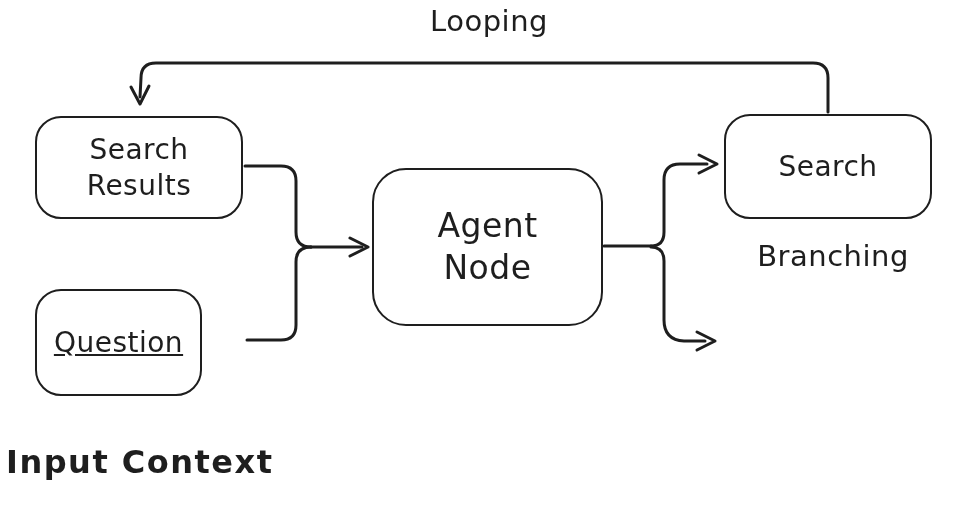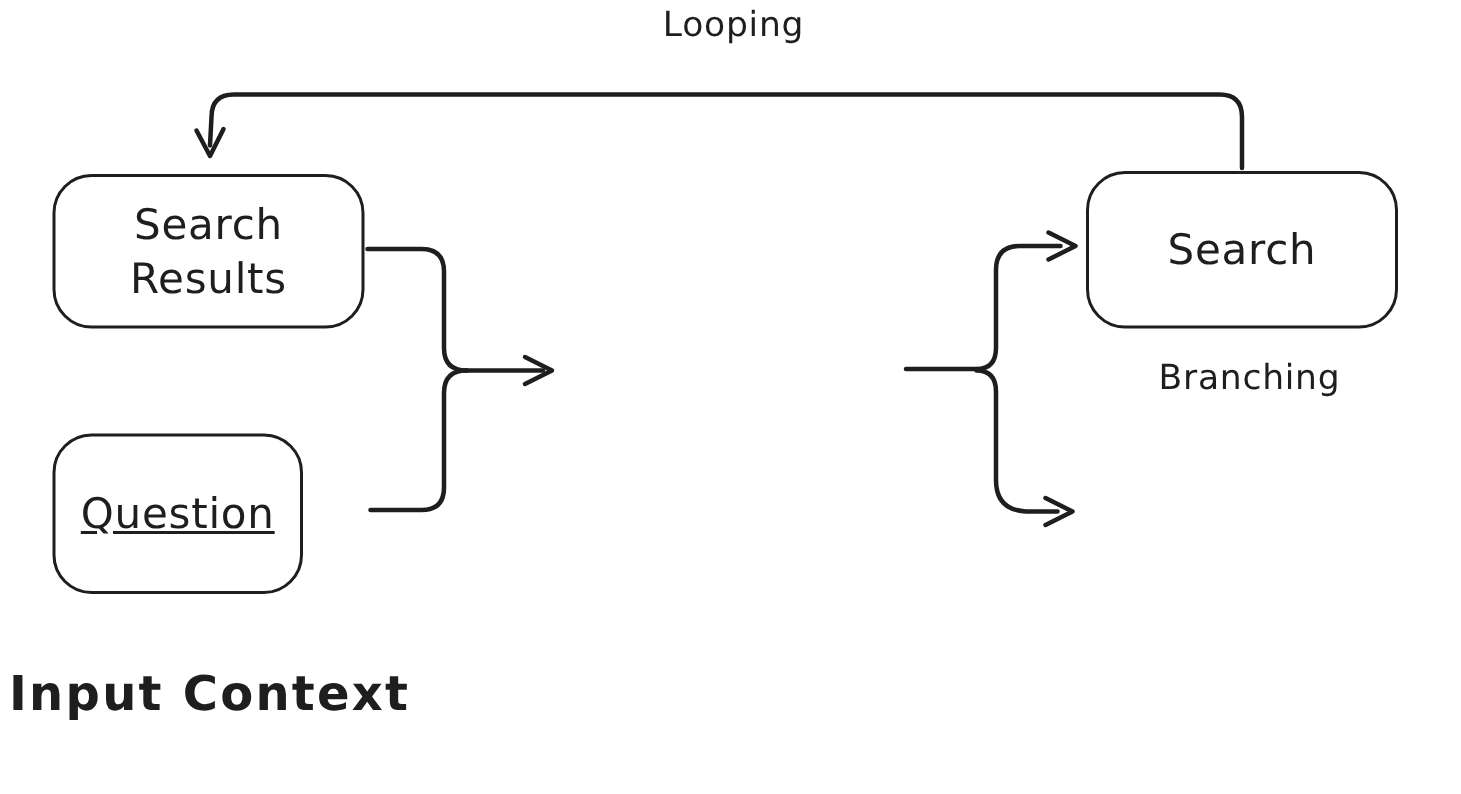--- a/index.html
+++ b/index.html
@@ -49,21 +49,21 @@
 
   .node-search-results { left: 35px;  top: 116px; width: 208px; height: 103px; }
   .node-question       { left: 35px;  top: 289px; width: 167px; height: 107px; text-decoration: underline; }
   .node-agent          { left: 372px; top: 168px; width: 231px; height: 158px; border-radius: 34px; }
   .node-agent .node-label { font-size: 33px; }
   .node-search         { left: 724px; top: 114px; width: 208px; height: 105px; }
   .node-answer         { left: 724px; top: 291px; width: 210px; height: 106px; }
 
   .annotation {
     position: absolute;
-    font-size: 23px;
+    font-size: 29px;
     letter-spacing: 0.5px;
     text-align: center;
     color: #1e1e1e;
   }
   .annotation-looping   { left: 389px; top: 4px;   width: 200px; }
   .annotation-branching { left: 733px; top: 239px; width: 200px; }
 
   .section-label {
     position: absolute;
     font-size: 32px;
@@ -118,20 +118,24 @@
 
   <div class="node node-search-results">
     <div class="node-label">Search
 Results</div>
   </div>
 
   <div class="node node-question">
     <div class="node-label">Question</div>
   </div>
 
+  <div class="node node-agent">
+    <div class="node-label">Agent
+Node</div>
+  </div>
 
   <div class="node node-search">
     <div class="node-label">Search</div>
   </div>
 
 
   <div class="section-label section-input-context">Input Context</div>
 
 
 </div>

